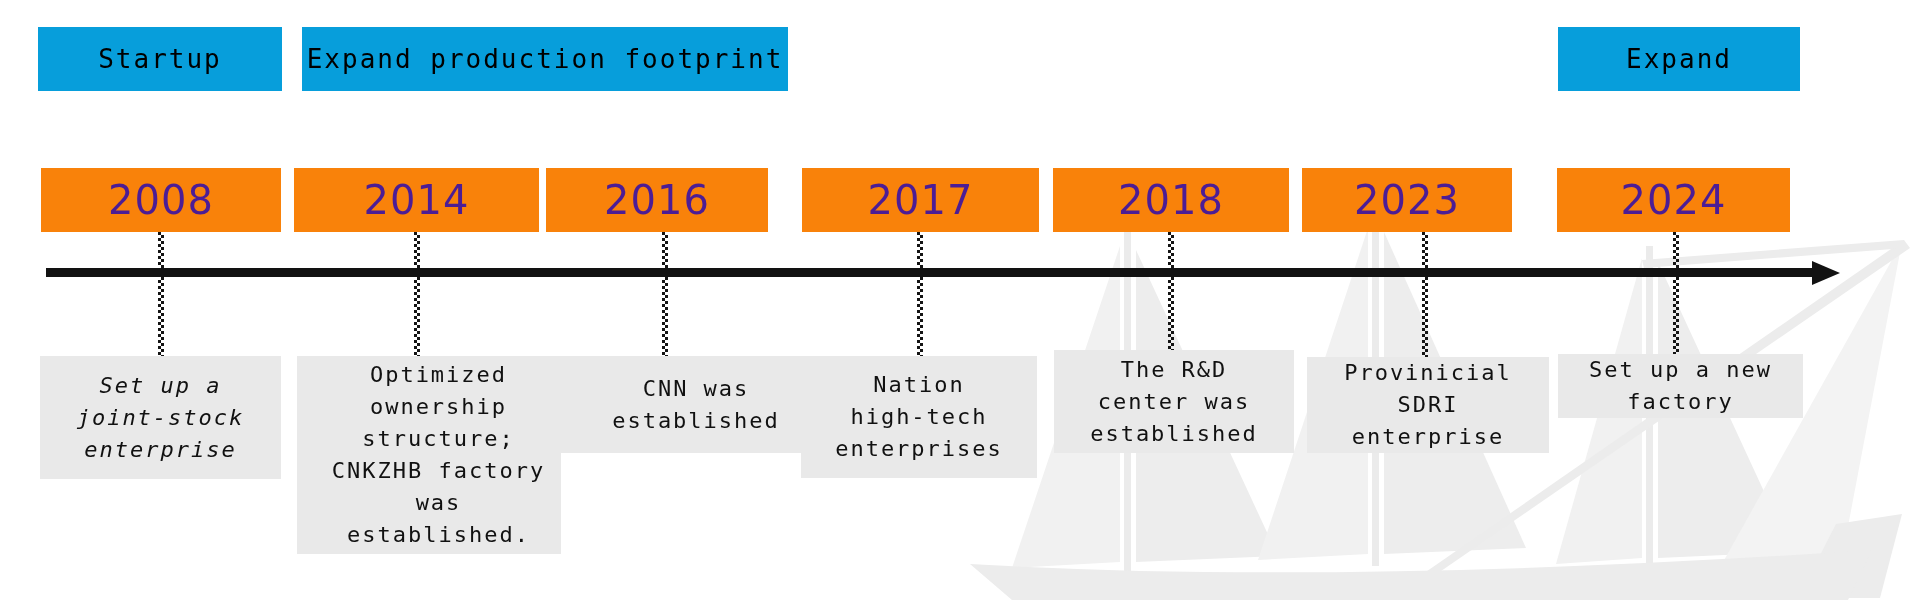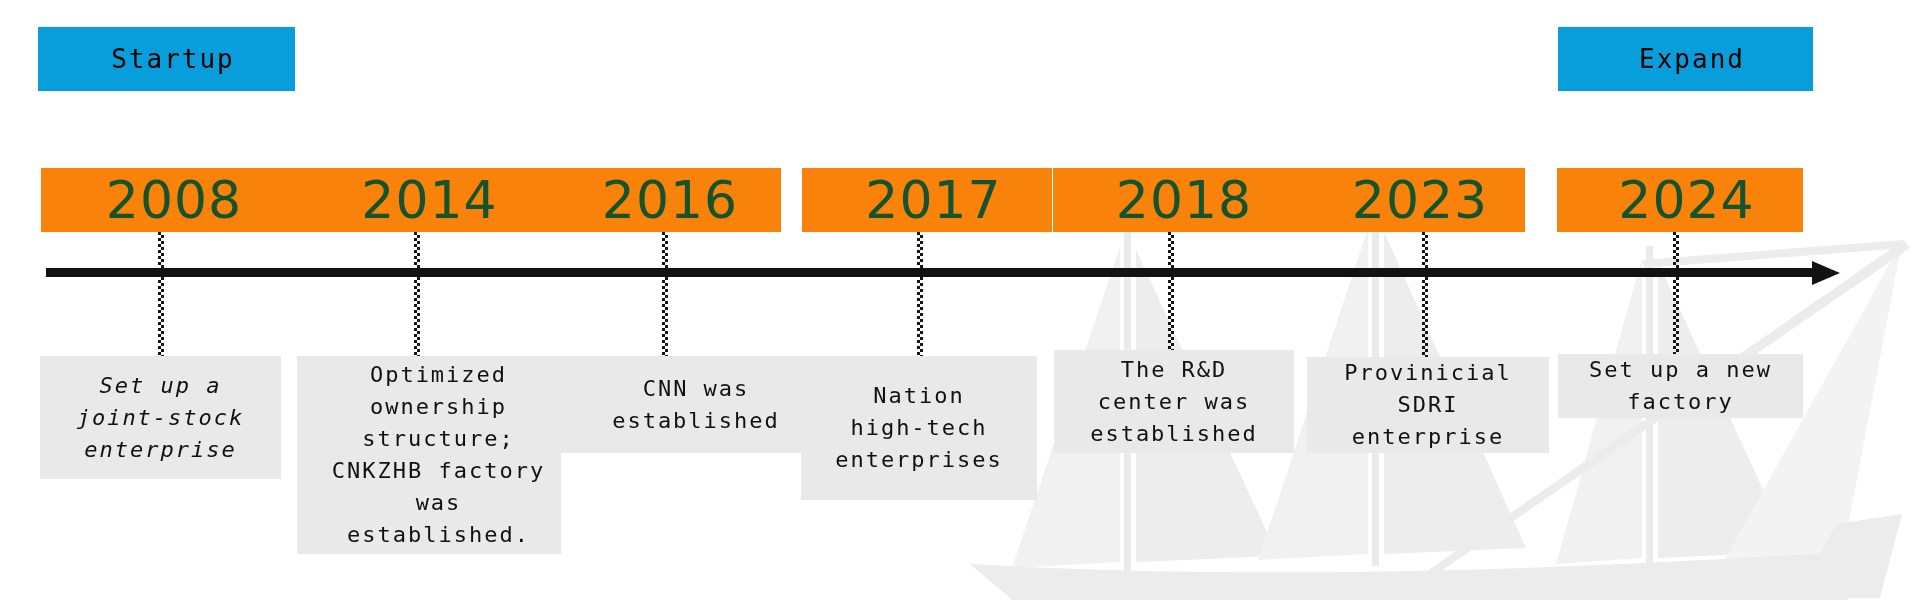--- a/index.html
+++ b/index.html
@@ -9,28 +9,28 @@
     font-family:"DejaVu Sans Mono","Liberation Mono",monospace;
   }
   .layer{position:absolute;inset:0;}
   .watermark{position:absolute;left:780px;top:228px;width:1140px;height:372px;z-index:0;}
   .content{z-index:1;}
 
   .phase{
     position:absolute;top:27px;height:64px;
     background:#079EDB;color:#000;
     display:flex;align-items:center;justify-content:center;
-    font-size:26px;letter-spacing:2px;white-space:nowrap;padding-left:13px;
+    font-size:26px;letter-spacing:2px;white-space:nowrap;
   }
   .yearbox{
     position:absolute;top:168px;height:64px;
-    background:#F9820A;color:#14532d;
+    background:#F9820A;color:#4c1d95;
     display:flex;align-items:center;justify-content:center;
     font-family:"DejaVu Sans","Liberation Sans",sans-serif;
-    font-size:52px;letter-spacing:1px;padding-left:13px;
+    font-size:40px;letter-spacing:1px;
   }
   .connector{
     position:absolute;width:6px;
     background:
       repeating-linear-gradient(to bottom,#141414 0 3px,transparent 3px 6px) left top/3px 100% no-repeat,
       repeating-linear-gradient(to bottom,transparent 0 3px,#141414 3px 6px) right top/3px 100% no-repeat;
   }
   .axis-shaft{
     position:absolute;left:46px;top:268px;width:1768px;height:9px;
     background:#121212;
@@ -68,20 +68,21 @@
       <path d="M1124,12 L640,348 L648,352 L1130,20 Z" fill="#ECECEC"></path>
       <path d="M1124,12 L862,32 L864,40 L1126,20 Z" fill="#ECECEC"></path>
       <polygon points="1056,296 1122,286 1100,370 1018,370" fill="#ECECEC"></polygon>
       <path d="M190,336 Q560,358 1092,322 L1068,372 Q560,396 232,372 Z" fill="#ECECEC"></path>
     </g>
   </svg>
 
   <div class="layer content">
 
     <div class="phase" style="left:38px;width:244px;">Startup</div>
+    <div class="phase" style="left:302px;width:486px;">Expand production footprint</div>
     <div class="phase" style="left:1558px;width:242px;">Expand</div>
 
     <div class="yearbox" style="left:41px;width:240px;">2008</div>
     <div class="yearbox" style="left:294px;width:245px;">2014</div>
     <div class="yearbox" style="left:546px;width:222px;">2016</div>
     <div class="yearbox" style="left:802px;width:237px;">2017</div>
     <div class="yearbox" style="left:1053px;width:236px;">2018</div>
     <div class="yearbox" style="left:1302px;width:210px;">2023</div>
     <div class="yearbox" style="left:1557px;width:233px;">2024</div>
 
@@ -109,21 +110,21 @@
       <span class="line">CNKZHB factory</span>
       <span class="line">was</span>
       <span class="line">established.</span>
     </div>
 
     <div class="desc" style="left:546px;top:356px;width:272px;height:97px;margin-left:14px;">
       <span class="line">CNN was</span>
       <span class="line">established</span>
     </div>
 
-    <div class="desc" style="left:801px;top:356px;width:236px;height:144px;">
+    <div class="desc" style="left:801px;top:356px;width:236px;height:122px;">
       <span class="line">Nation</span>
       <span class="line">high-tech</span>
       <span class="line">enterprises</span>
     </div>
 
     <div class="desc" style="left:1054px;top:350px;width:240px;height:103px;">
       <span class="line">The R&amp;D</span>
       <span class="line">center was</span>
       <span class="line">established</span>
     </div>

